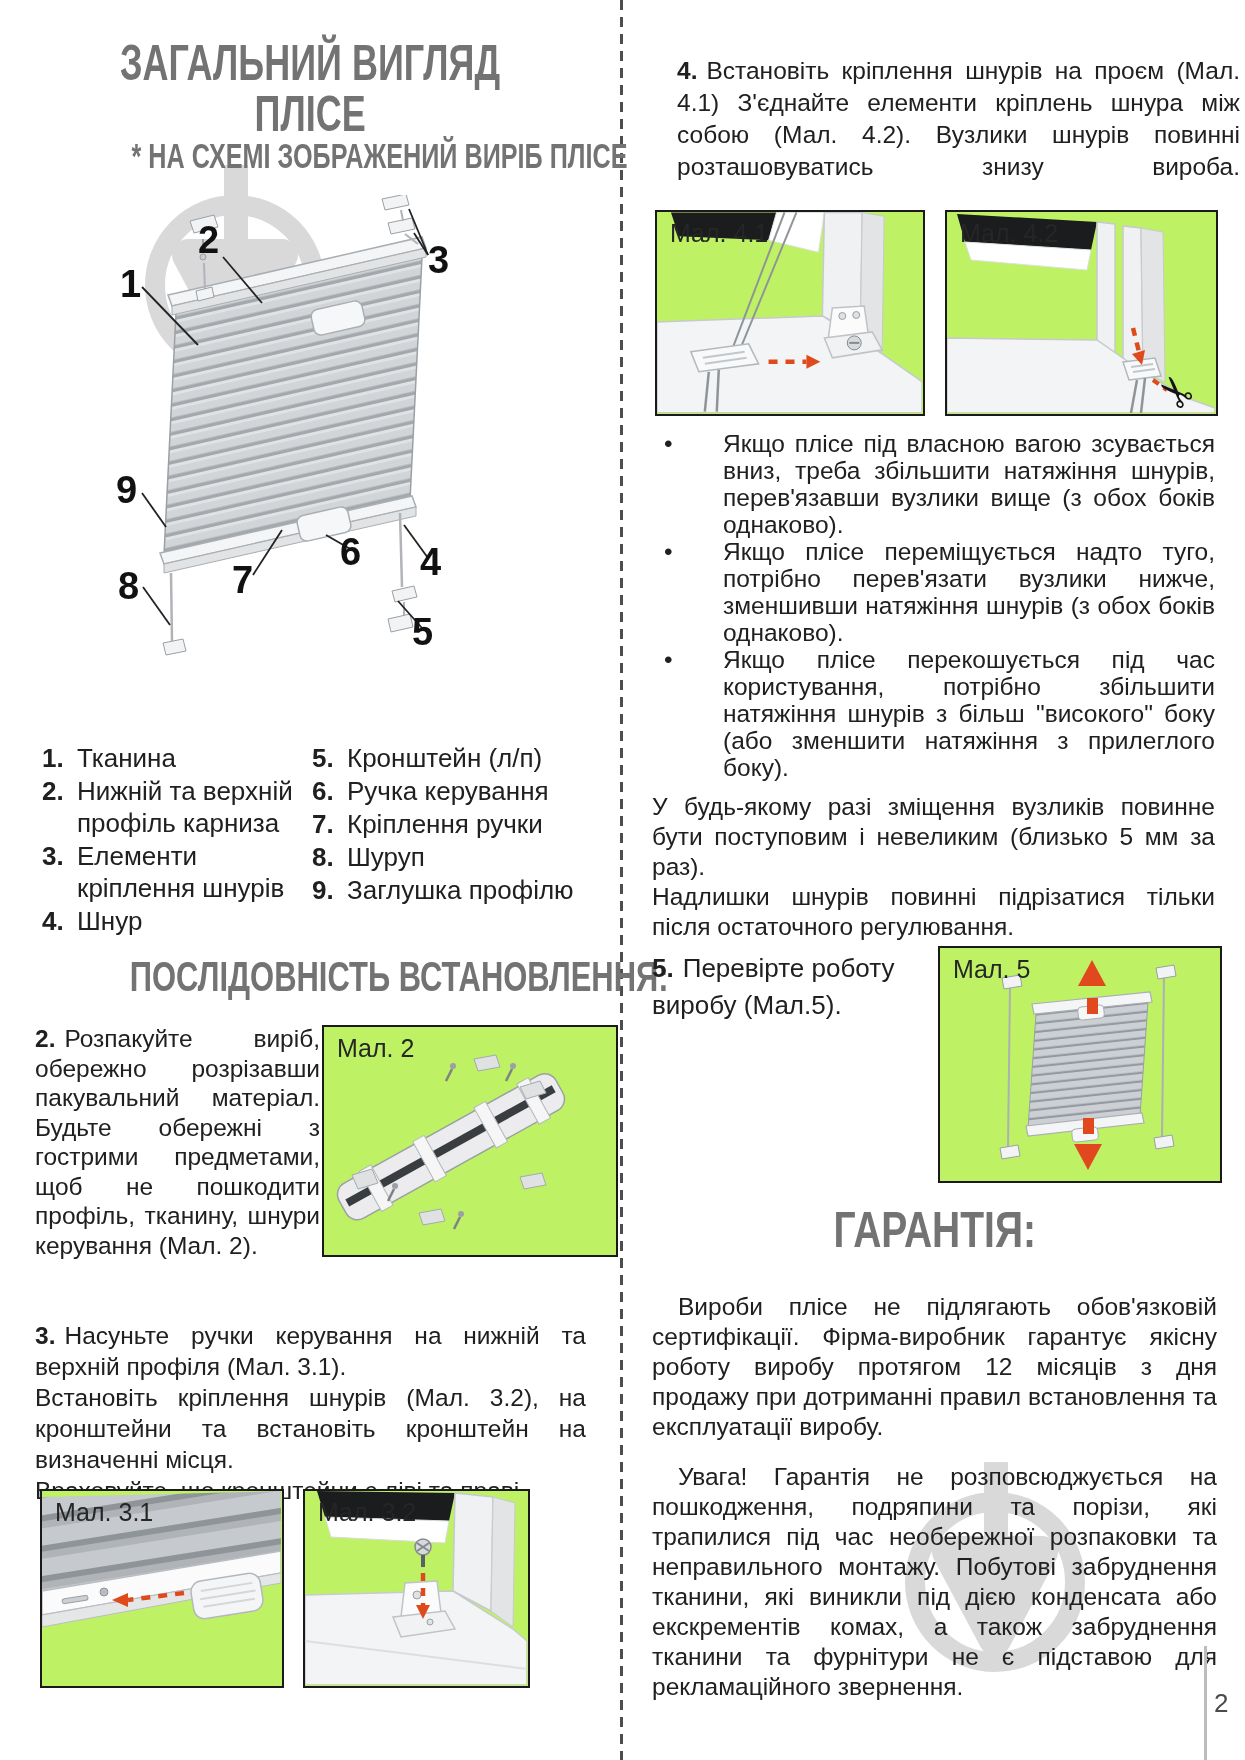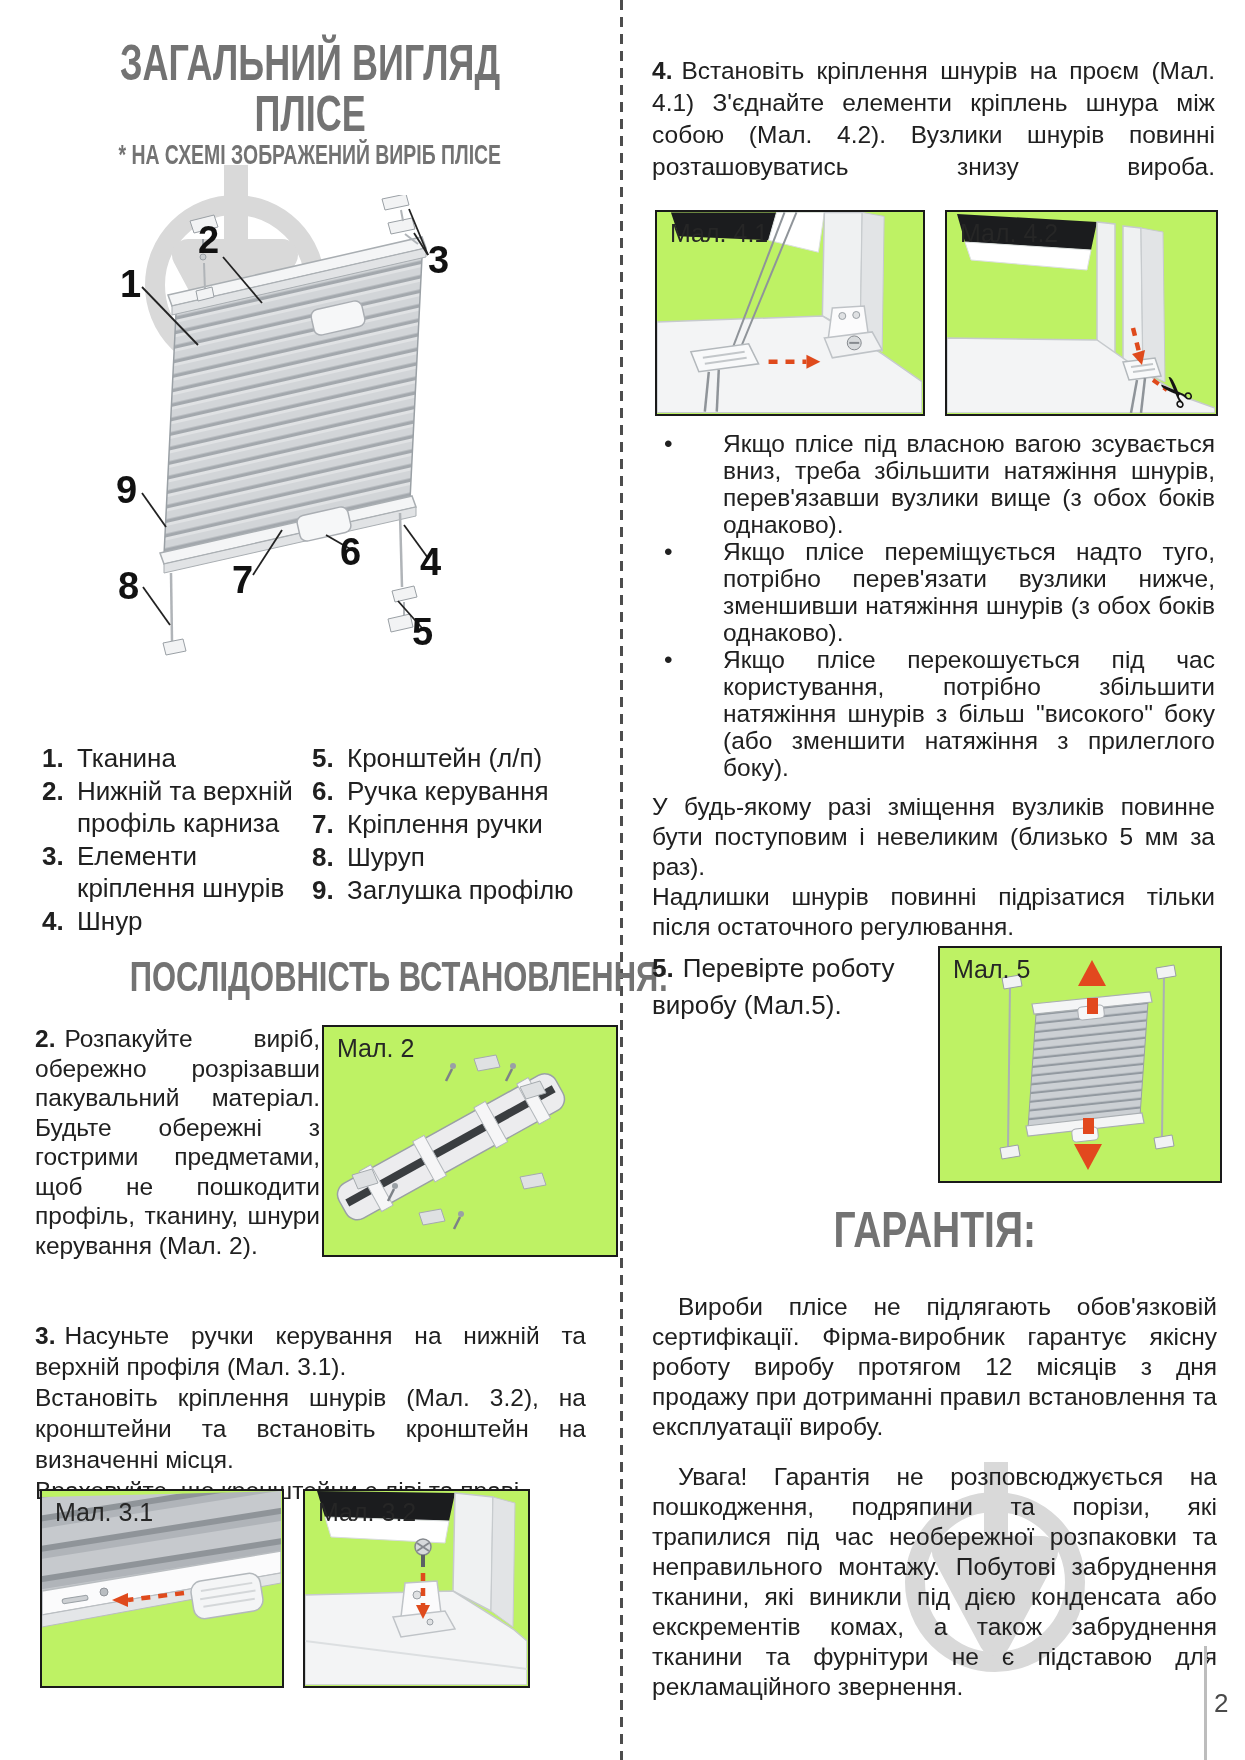--- a/index.html
+++ b/index.html
@@ -3,21 +3,21 @@
 <meta charset="utf-8">
 <style>
   html,body{margin:0;padding:0;background:#888;}
   #page{position:relative;width:1245px;height:1760px;background:#ffffff;overflow:hidden;
         font-family:"Liberation Sans",sans-serif;color:#202020;}
   .abs{position:absolute;}
   
   .cx{display:inline-block;transform:scaleX(.72);transform-origin:50% 50%;white-space:nowrap;}
   .hd{font-weight:700;color:#737373;text-align:center;letter-spacing:0px;}
   .jt{text-align:justify;}
-  .jl{text-align-last:justify;}
+  .jl{text-align-last:justify;margin-left:25px;}
   .stepnum{font-weight:700;padding-right:9px;}
   .body-sm{font-size:24.5px;line-height:29.5px;}
   .body-md{font-size:24.5px;line-height:31px;margin-top:20px;}
   .body-rt{font-size:24.5px;line-height:27px;}
   .figbox{position:absolute;border:2.5px solid #1a1a1a;background:#bef264;box-sizing:border-box;}
   .figbox.thin{border-width:2px;}
   .figlabel{position:absolute;left:13px;top:7px;font-size:25px;color:#262626;z-index:2;}
   .legend-item{display:flex;margin-bottom:1px;}
   .legend-num{font-weight:700;width:35px;flex:none;}
   .bullet{display:flex;}
@@ -44,21 +44,21 @@
     <path d="M68,90 L162,90 L115,178 Z" fill="#d9d9d9" stroke="#d9d9d9" stroke-width="32" stroke-linejoin="round"></path>
   </svg>
 
   <div class="divider"></div>
 
   <div class="abs hd" style="left:35px;top:38px;width:550px;font-size:50px;line-height:51px;">
     <div><span class="cx">ЗАГАЛЬНИЙ ВИГЛЯД</span></div>
     <div><span class="cx">ПЛІСЕ</span></div>
   </div>
 
-  <div class="abs hd" style="left:35px;top:141px;width:550px;font-size:27px;line-height:29px;">
+  <div class="abs hd" style="left:35px;top:141px;width:550px;font-size:35px;line-height:29px;">
     <div><span class="cx">* НА СХЕМІ ЗОБРАЖЕНИЙ ВИРІБ ПЛІСЕ</span></div>
   </div>
 
   <svg class="abs" style="left:30px;top:195px" width="560" height="510" viewBox="0 0 560 510">
     <defs>
       <pattern id="pl-main" width="24" height="14" patternUnits="userSpaceOnUse" patternTransform="rotate(-12.8)">
         <rect width="24" height="14" fill="#d2d5d8"></rect>
         <rect width="24" height="3" y="0" fill="#e0e2e4"></rect>
         <rect width="24" height="3.5" y="10.5" fill="#a3a8ad"></rect>
       </pattern>

